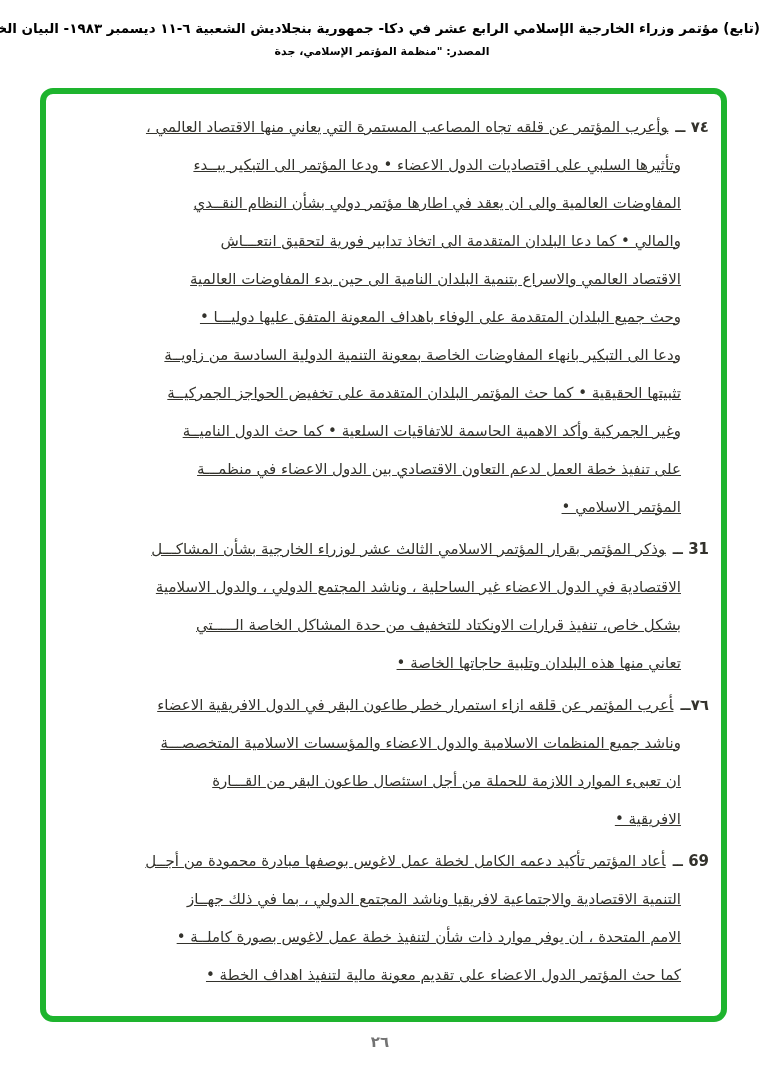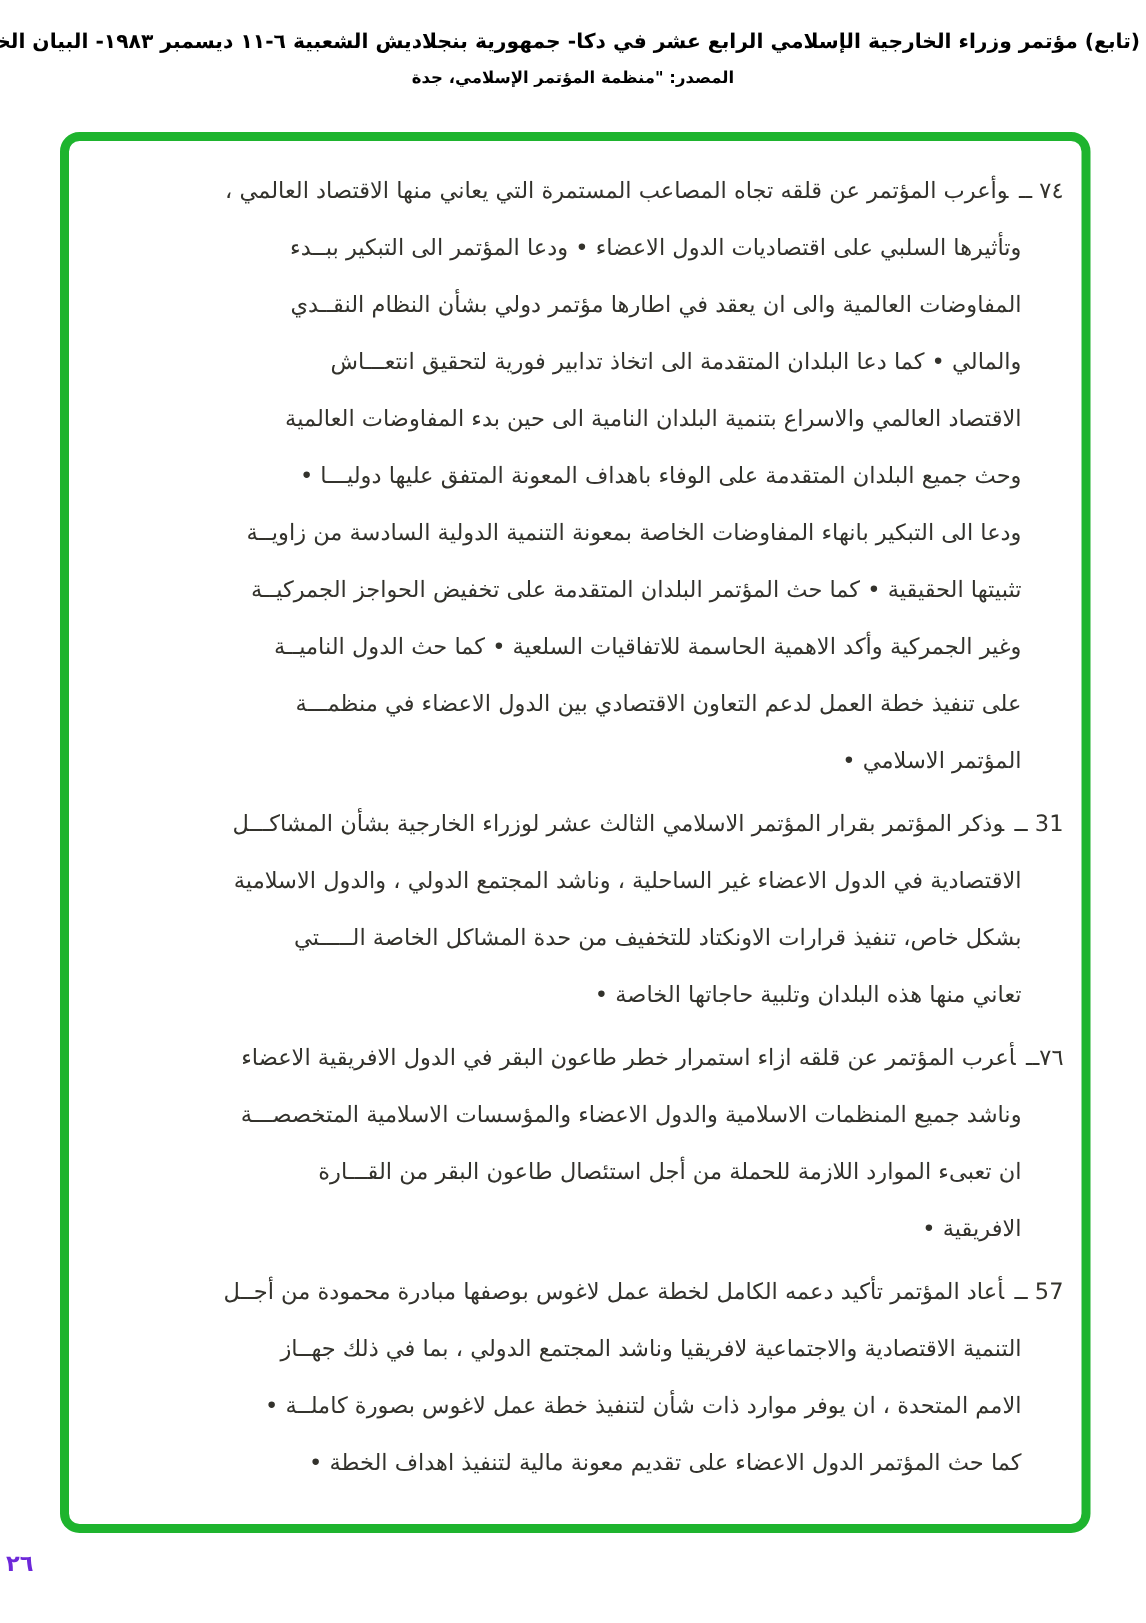--- a/index.html
+++ b/index.html
@@ -50,33 +50,35 @@
     font-size: 15px;
     line-height: 38px;
     color: #33322c;
     padding-right: 28px;
     text-indent: -28px;
     margin: 0 0 4px 0;
   }
   .pnum {
     margin-left: 7px;
     white-space: nowrap;
+    font-weight: bold;
   }
   .ptext {
     white-space: pre-line;
+    text-decoration: underline;
   }
   .page-num {
     position: absolute;
     top: 1033px;
-    left: 4px;
+    left: 16px;
     right: 20px;
-    text-align: left;
+    text-align: center;
     font-size: 15px;
     font-weight: bold;
-    color: #6d28d9;
+    color: #737373;
     direction: rtl;
   }
 </style>
 </head>
 <body>
 
 <div class="page">
 
   <div class="header">
     <div class="header-title">(تابع) مؤتمر وزراء الخارجية الإسلامي الرابع عشر في دكا- جمهورية بنجلاديش الشعبية ٦-١١ ديسمبر ١٩٨٣- البيان الختامي</div>
@@ -107,21 +109,21 @@
     </div>
 
     <div class="para">
       <span class="pnum">٧٦ــ</span><span class="ptext">أعرب المؤتمر عن قلقه ازاء استمرار خطر طاعون البقر في الدول الافريقية الاعضاء
 وناشد جميع المنظمات الاسلامية والدول الاعضاء والمؤسسات الاسلامية المتخصصـــة
 ان تعبىء الموارد اللازمة للحملة من أجل استئصال طاعون البقر من القـــارة
 الافريقية •</span>
     </div>
 
     <div class="para">
-      <span class="pnum">57 ــ</span><span class="ptext">أعاد المؤتمر تأكيد دعمه الكامل لخطة عمل لاغوس بوصفها مبادرة محمودة من أجــل
+      <span class="pnum">69 ــ</span><span class="ptext">أعاد المؤتمر تأكيد دعمه الكامل لخطة عمل لاغوس بوصفها مبادرة محمودة من أجــل
 التنمية الاقتصادية والاجتماعية لافريقيا وناشد المجتمع الدولي ، بما في ذلك جهــاز
 الامم المتحدة ، ان يوفر موارد ذات شأن لتنفيذ خطة عمل لاغوس بصورة كاملــة •
 كما حث المؤتمر الدول الاعضاء على تقديم معونة مالية لتنفيذ اهداف الخطة •</span>
     </div>
 
   </div>
 
   <div class="page-num">٢٦</div>
 
 </div>

